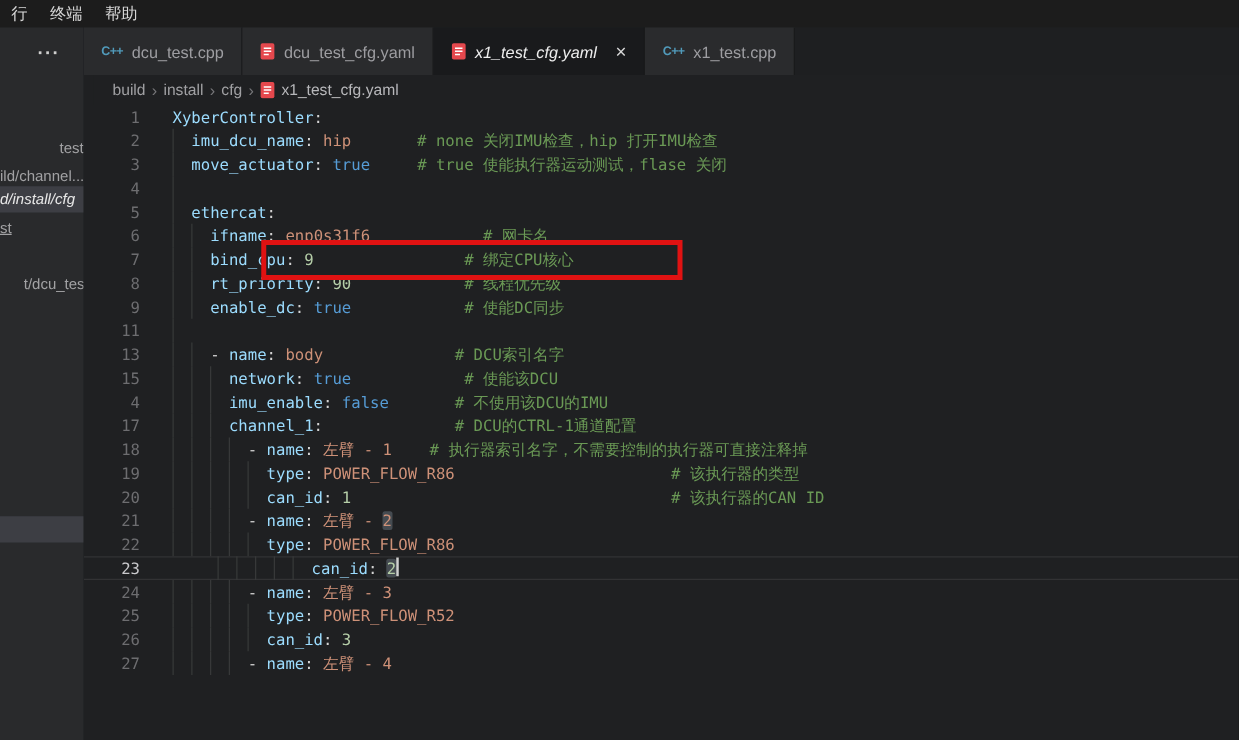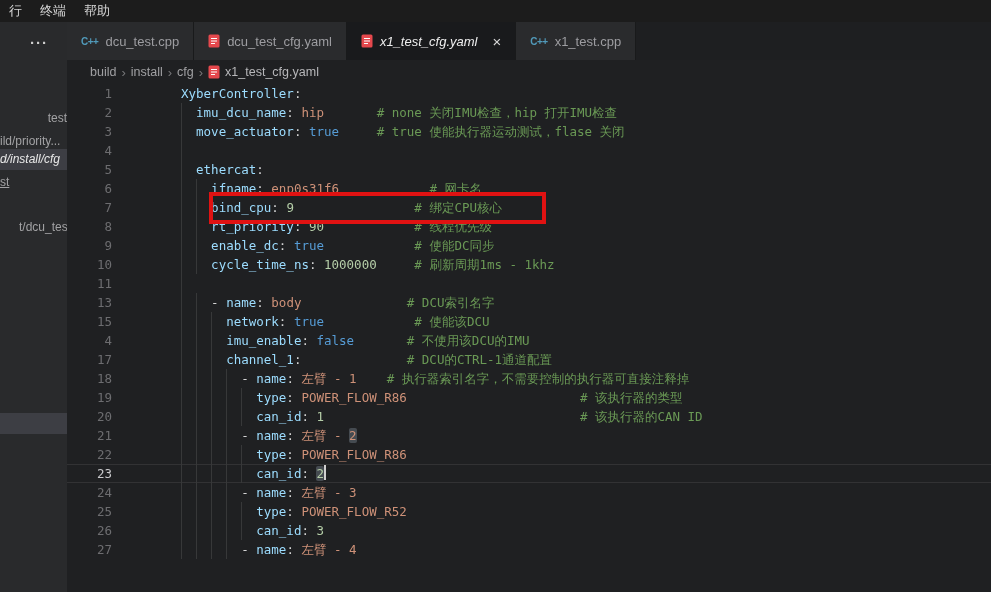--- a/index.html
+++ b/index.html
@@ -42,25 +42,25 @@
                 display:flex; align-items:center; gap:5px; padding-left:15px;
                 background:#1f2022; font-size:12.5px; color:#a0a0a3; }
   .bc-sep { color:#767679; font-size:13px; }
   .bc-file { display:flex; align-items:center; gap:5px; color:#b7b7ba; }
 
   
   #code { position:absolute; left:0; top:62px; width:924px; height:508px;
           overflow:hidden; font-family:"DejaVu Sans Mono", monospace;
           font-size:12.5px; }
   .cl { position:relative; display:flex; height:19px; line-height:19px; }
-  .cl.active { box-shadow: inset 0 1px 0 #323234, inset 0 -1px 0 #323234; }
+  .cl.active { box-shadow: inset 0 1px 0 #323234, inset 0 -1px 0 #323234; gap: 36px; }
   .gut { width:71px; flex:0 0 71px; text-align:right; padding-right:26px;
          color:#6d6d70; user-select:none; }
   .cl.active .gut { color:#c9c9cc; }
-  .ct { position:relative; white-space:pre; flex:1;margin-left:43px; }
+  .ct { position:relative; white-space:pre; flex:1; }
   .guide { position:absolute; top:0; width:1px; height:19px; background:#373839; }
   .tk-k { color:#9cdcfe; } .tk-p { color:#d4d4d4; } .tk-s { color:#ce9178; }
   .tk-b { color:#569cd6; } .tk-n { color:#b5cea8; } .tk-c { color:#6a9955; }
   .tk-w { color:#d4d4d4; }
   .tk-hs { color:#ce9178; background:rgba(90,98,108,0.65); border-radius:2px; }
   .tk-hn { color:#b5cea8; background:rgba(90,98,108,0.65); border-radius:2px; }
   .caret { display:inline-block; width:1.5px; height:15px; background:#d0d0d0;
            vertical-align:-2px; }
 
   
@@ -73,21 +73,21 @@
 <div id="window">
   <div id="menubar">
       <span class="menu-item">行</span>
       <span class="menu-item">终端</span>
       <span class="menu-item">帮助</span>
     </div>
 
   <div id="sidebar">
     <div class="sb-ellipsis">···</div>
   <div class="sb-item" style="top: 86px; text-align: right;">test</div>
-      <div class="sb-item" style="top: 109px;">ild/priority...</div>
+      <div class="sb-item" style="top: 109px;">ild/channel...</div>
       <div class="sb-item sel" style="top: 127px;">d/install/cfg</div>
       <div class="sb-item" style="top: 150px; text-decoration: underline;">st</div>
       <div class="sb-item" style="top: 195px; padding-left: 19px;">t/dcu_test...</div>
       <div class="sb-row-hl" style="top: 391px;"></div>
     </div>
 
   <div id="editor-col">
     <div id="tabbar">
         <div class="tab">
           <span class="ic-cpp">C++</span>
@@ -165,24 +165,20 @@
         </div>
         <div class="cl">
           <div class="gut">8</div>
           <div class="ct"><div class="guide" style="left: 0px;"></div><div class="guide" style="left: 15.06px;"></div><span class="tk-k">    rt_priority</span><span class="tk-p">:</span><span class="tk-w"> </span><span class="tk-n">90</span><span class="tk-w">            </span><span class="tk-c"># 线程优先级</span></div>
         </div>
         <div class="cl">
           <div class="gut">9</div>
           <div class="ct"><div class="guide" style="left: 0px;"></div><div class="guide" style="left: 15.06px;"></div><span class="tk-k">    enable_dc</span><span class="tk-p">:</span><span class="tk-w"> </span><span class="tk-b">true</span><span class="tk-w">            </span><span class="tk-c"># 使能DC同步</span></div>
         </div>
         <div class="cl">
-          <div class="gut">10</div>
-          <div class="ct"><div class="guide" style="left: 0px;"></div><div class="guide" style="left: 15.06px;"></div><span class="tk-k">    cycle_time_ns</span><span class="tk-p">:</span><span class="tk-w"> </span><span class="tk-n">1000000</span><span class="tk-w">     </span><span class="tk-c"># 刷新周期1ms - 1khz</span></div>
-        </div>
-        <div class="cl">
           <div class="gut">11</div>
           <div class="ct"><div class="guide" style="left: 0px;"></div></div>
         </div>
         <div class="cl">
           <div class="gut">13</div>
           <div class="ct"><div class="guide" style="left: 0px;"></div><div class="guide" style="left: 15.06px;"></div><span class="tk-w">    </span><span class="tk-p">-</span><span class="tk-w"> </span><span class="tk-k">name</span><span class="tk-p">:</span><span class="tk-w"> </span><span class="tk-s">body</span><span class="tk-w">              </span><span class="tk-c"># DCU索引名字</span></div>
         </div>
         <div class="cl">
           <div class="gut">15</div>
           <div class="ct"><div class="guide" style="left: 0px;"></div><div class="guide" style="left: 15.06px;"></div><div class="guide" style="left: 30.12px;"></div><span class="tk-k">      network</span><span class="tk-p">:</span><span class="tk-w"> </span><span class="tk-b">true</span><span class="tk-w">            </span><span class="tk-c"># 使能该DCU</span></div>

